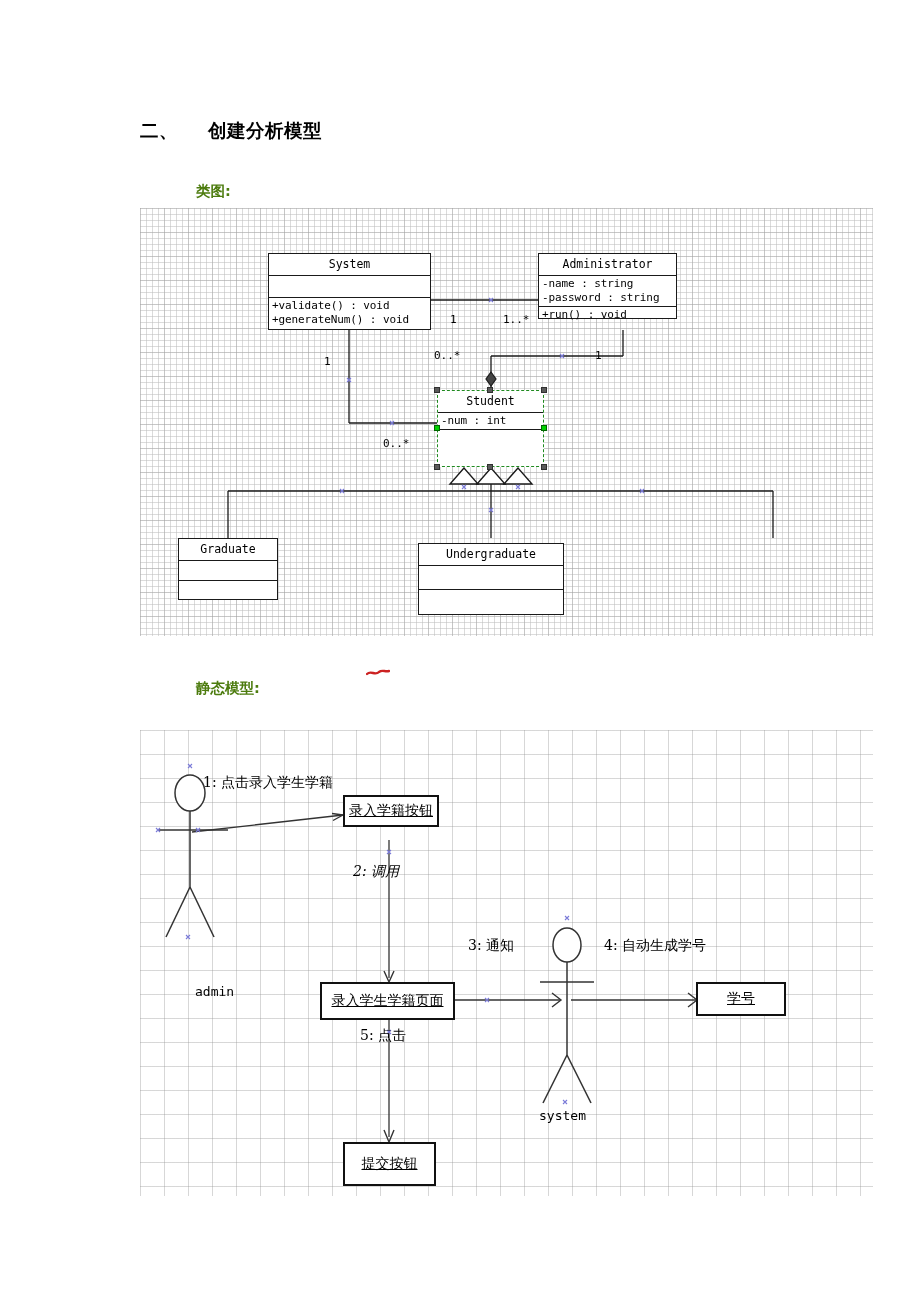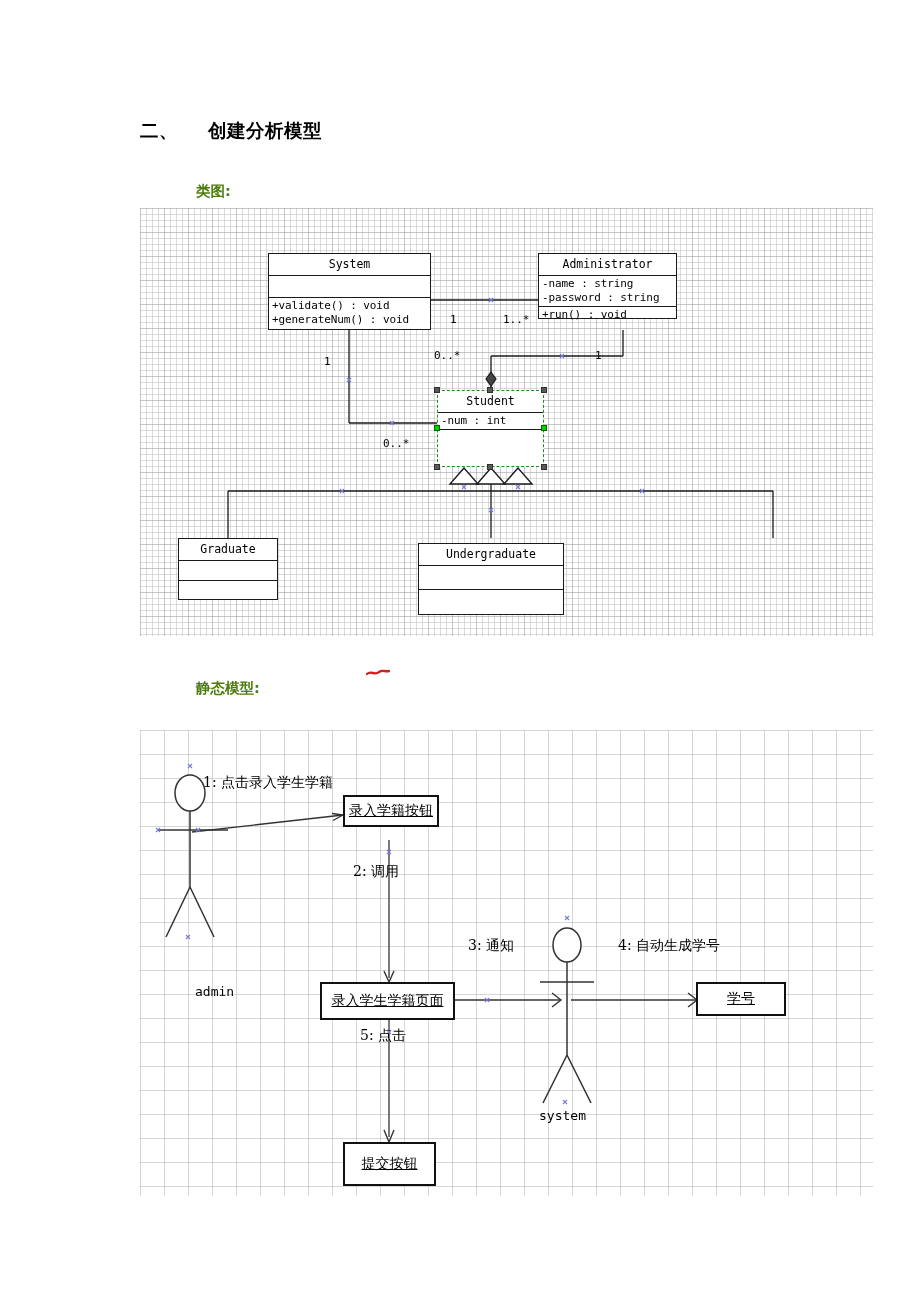--- a/index.html
+++ b/index.html
@@ -347,23 +347,23 @@
       <span>录入学生学籍页面</span>
     </div>
     <div class="obj-box" style="left:556px; top:252px; width:90px; height:34px;">
       <span>学号</span>
     </div>
     <div class="obj-box" style="left:203px; top:412px; width:93px; height:44px;">
       <span>提交按钮</span>
     </div>
 
     <div class="msg" style="left:63px; top:44px;">1: 点击录入学生学籍</div>
-    <div class="msg" style="left:213px; top:133px;">2: 调用</div>
+    <div class="msg" style="left:213px; top:133px;font-style:italic;">2: 调用</div>
     <div class="msg" style="left:328px; top:207px;text-align:center;">3: 通知</div>
-    <div class="msg" style="left:468px; top:207px;padding-left:10px;">4: 自动生成学号</div>
+    <div class="msg" style="left:454px; top:207px;padding-left:10px;">4: 自动生成学号</div>
     <div class="msg" style="left:220px; top:297px;">5: 点击</div>
 
     <div class="actor-label" style="left:27px; top:254px;margin-left:28px;">admin</div>
     <div class="actor-label" style="left: 399px; top: 378px;">system</div>
 
   </div>
 
 </div>
 
 </body></html>

